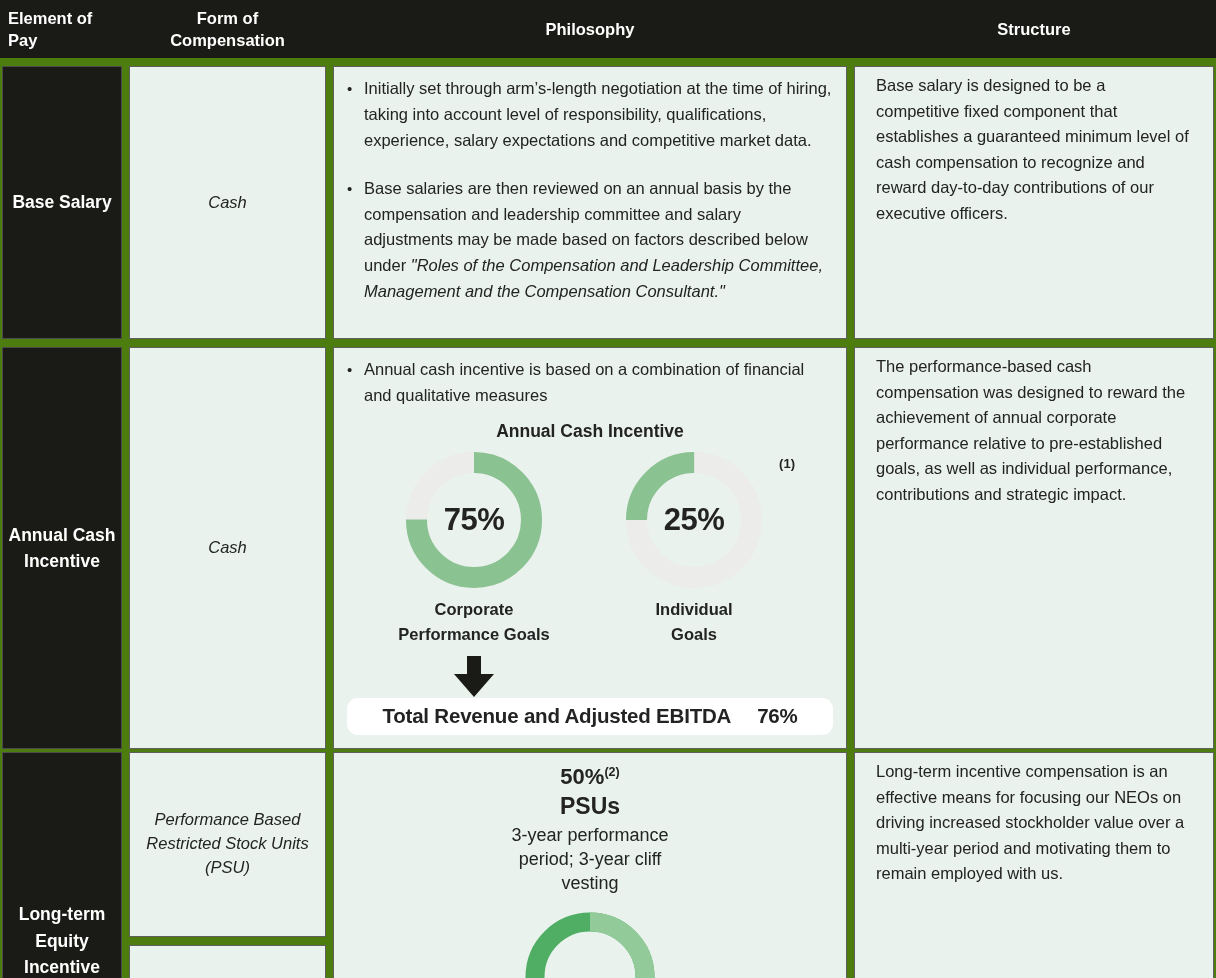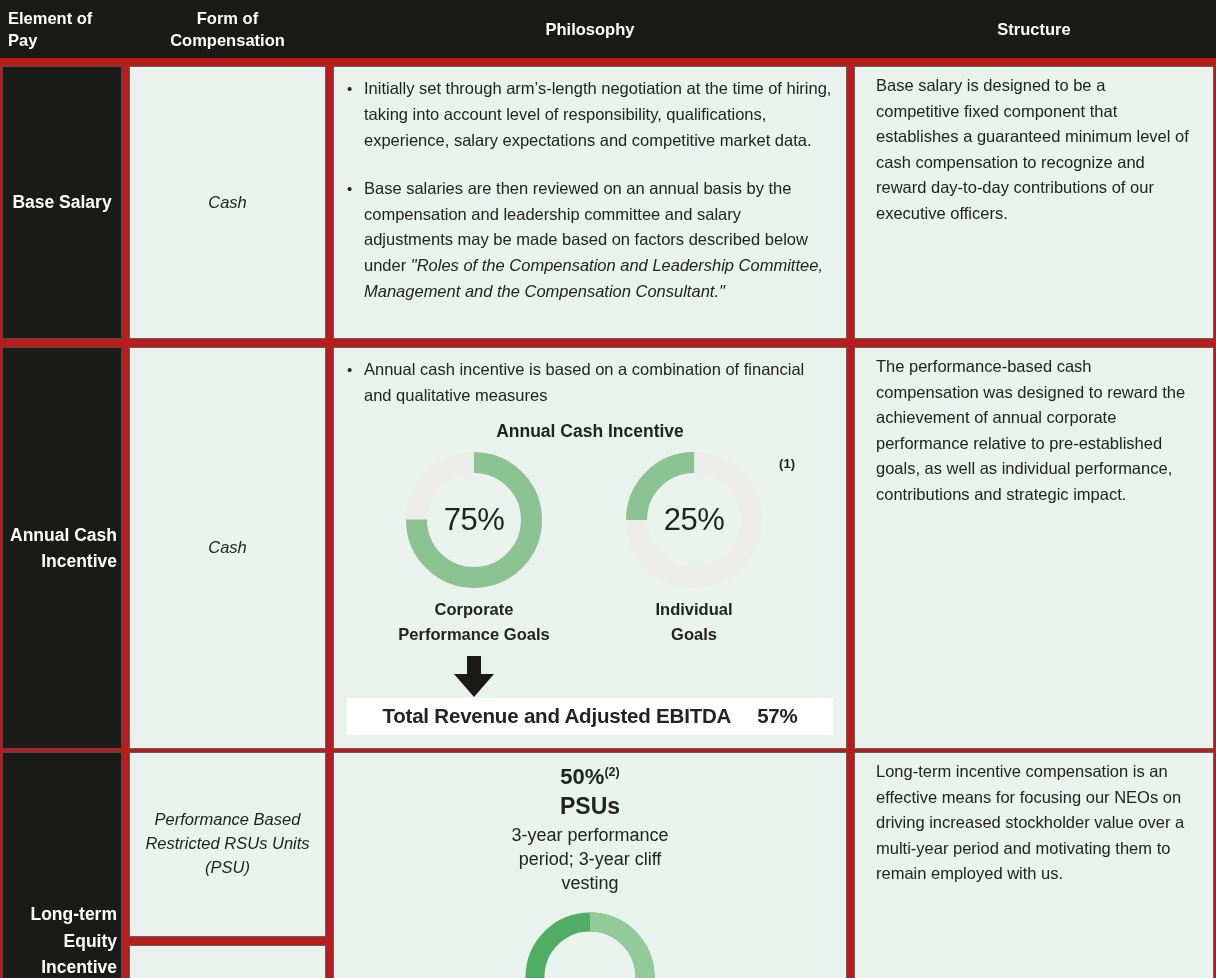--- a/index.html
+++ b/index.html
@@ -1,36 +1,36 @@
 <!DOCTYPE html>
 <html style="--black: #1a1a16; --cellbg: #e9f2ec; --border: #5f5f5d; --text: #232323;"><head>
 <meta charset="utf-8">
 <style>
   :root{
     --black:#1a1a16; --cellbg:#e9f2ec; --border:#5f5f5d; --text:#232323;
   }
   *{box-sizing:border-box;margin:0;padding:0;}
   body{font-family:"Liberation Sans",sans-serif;background:#ffffff;color:var(--text);}
-  .page{position:relative;width:1216px;height:978px;background:#b91c1c;overflow:hidden;}
+  .page{position:relative;width:1216px;height:978px;background:#4d7c0f;overflow:hidden;}
 
   .grid-row{display:grid;grid-template-columns:120px 197px 514px 1fr;column-gap:7px;padding:0 2px;}
 
   
   .header{background:var(--black);height:58px;align-items:center;}
   .hcell{color:#fff;font-weight:bold;font-size:16.5px;text-align:center;line-height:1.35;}
   .hcell.first{text-align:left;padding-left:6px;}
 
   .body-rows{display:flex;flex-direction:column;row-gap:8px;margin-top:8px;}
   .row1{height:273px;}
   .row2{height:397px;}
   .row3{height:226px;}
 
   .cell{border:1.5px solid var(--border);}
   .cell-black{background:var(--black);border-color:#4c4c4a;color:#fff;font-weight:bold;
-    font-size:17.5px;display:flex;align-items:center;justify-content:center;text-align:right;
+    font-size:17.5px;display:flex;align-items:center;justify-content:center;text-align:center;
     line-height:1.5;padding:0 4px;}
   .cell-green{background:var(--cellbg);}
   .cell-form{display:flex;align-items:center;justify-content:center;text-align:center;
     font-style:italic;font-size:16.5px;line-height:1.45;padding:0 2px;}
   .cell-phil{font-size:16.5px;line-height:1.55;padding:6px 21px;}
   .cell-structure{font-size:16.5px;line-height:1.57;padding:9px 13px;display:flex;flex-direction:column;position:relative;}
 
   .bullet{display:flex;margin-bottom:22px;}
   .bullet:last-child{margin-bottom:0;}
   .bullet .dot{width:17px;flex:0 0 17px;font-size:15px;line-height:26px;}
@@ -39,27 +39,27 @@
 
   
   .chart-title{text-align:center;font-weight:bold;font-size:17.5px;margin-top:9px;}
   .donut-row{display:flex;margin-top:7px;}
   .donut-group{display:flex;flex-direction:column;align-items:center;position:relative;}
   .dg-left{width:180px;margin-left:37px;}
   .dg-right{width:150px;margin-left:55px;}
   .donut-wrap{position:relative;width:136px;height:136px;}
   .donut-wrap svg{display:block;}
   .donut-center{position:absolute;inset:0;display:flex;align-items:center;justify-content:center;
-    font-weight:normal;font-size:31px;letter-spacing:-0.5px;}
+    font-weight:bold;font-size:31px;letter-spacing:-0.5px;}
   .donut-caption{text-align:center;font-size:16.5px;line-height:1.5;margin-top:9px;font-weight:bold;}
   .fn-sup{position:absolute;top:2px;right:-26px;font-weight:bold;font-size:13px;}
   .arrow-row{margin-top:9px;margin-left:103px;width:48px;height:42px;}
   .total-bar{margin-top:auto;margin-bottom:4px;background:#ffffff;height:37px;
     display:flex;align-items:center;justify-content:center;gap:26px;
-    font-weight:bold;font-size:20.5px;letter-spacing:-0.2px;}
+    font-weight:bold;font-size:20.5px;letter-spacing:-0.2px;border-radius:11px;}
 
   
   .form-stack{display:flex;flex-direction:column;row-gap:8px;height:100%;}
   .form-stack .cell-form{flex:1;}
   .lt-structure{flex-direction:column;align-items:center;justify-content:center;gap:16px;}
   .lt-block{text-align:center;font-size:18px;line-height:1.33;}
   .lt-left{width:158px;}
   .lt-right{width:176px;}
   .lt-pct{font-weight:bold;font-size:22px;}
   .lt-pct sup{font-size:12.5px;}
@@ -141,30 +141,30 @@
         </div>
 
         <div class="arrow-row">
           <svg width="48" height="42" viewBox="0 0 48 42">
               <polygon points="17,0 31,0 31,18 44,18 24,41 4,18 17,18" fill="#1a1a16"></polygon>
             </svg>
         </div>
 
         <div class="total-bar">
           <span>Total Revenue and Adjusted EBITDA</span>
-          <span>57%</span>
+          <span>76%</span>
         </div>
       </div>
       <div class="cell cell-green cell-phil">The performance-based cash compensation was designed to reward the achievement of annual corporate performance relative to pre-established goals, as well as individual performance, contributions and strategic impact.</div>
     </div>
 
     <div class="grid-row row3">
       <div class="cell cell-black">Long-term Equity Incentive</div>
       <div class="form-stack">
-        <div class="cell cell-green cell-form">Performance Based Restricted RSUs Units (PSU)</div>
+        <div class="cell cell-green cell-form">Performance Based Restricted Stock Units (PSU)</div>
         <div class="cell cell-green cell-form">Restricted Stock Units (RSU)</div>
       </div>
       <div class="cell cell-green cell-structure lt-structure">
         <div class="lt-block lt-left">
           <div class="lt-pct"><span>50%</span><sup>(2)</sup></div>
           <div class="lt-name">PSUs</div>
           <div>3-year performance period; 3-year cliff vesting</div>
         </div>
         <div class="lt-donut">
           <svg width="130" height="130" viewBox="0 0 130 130">

